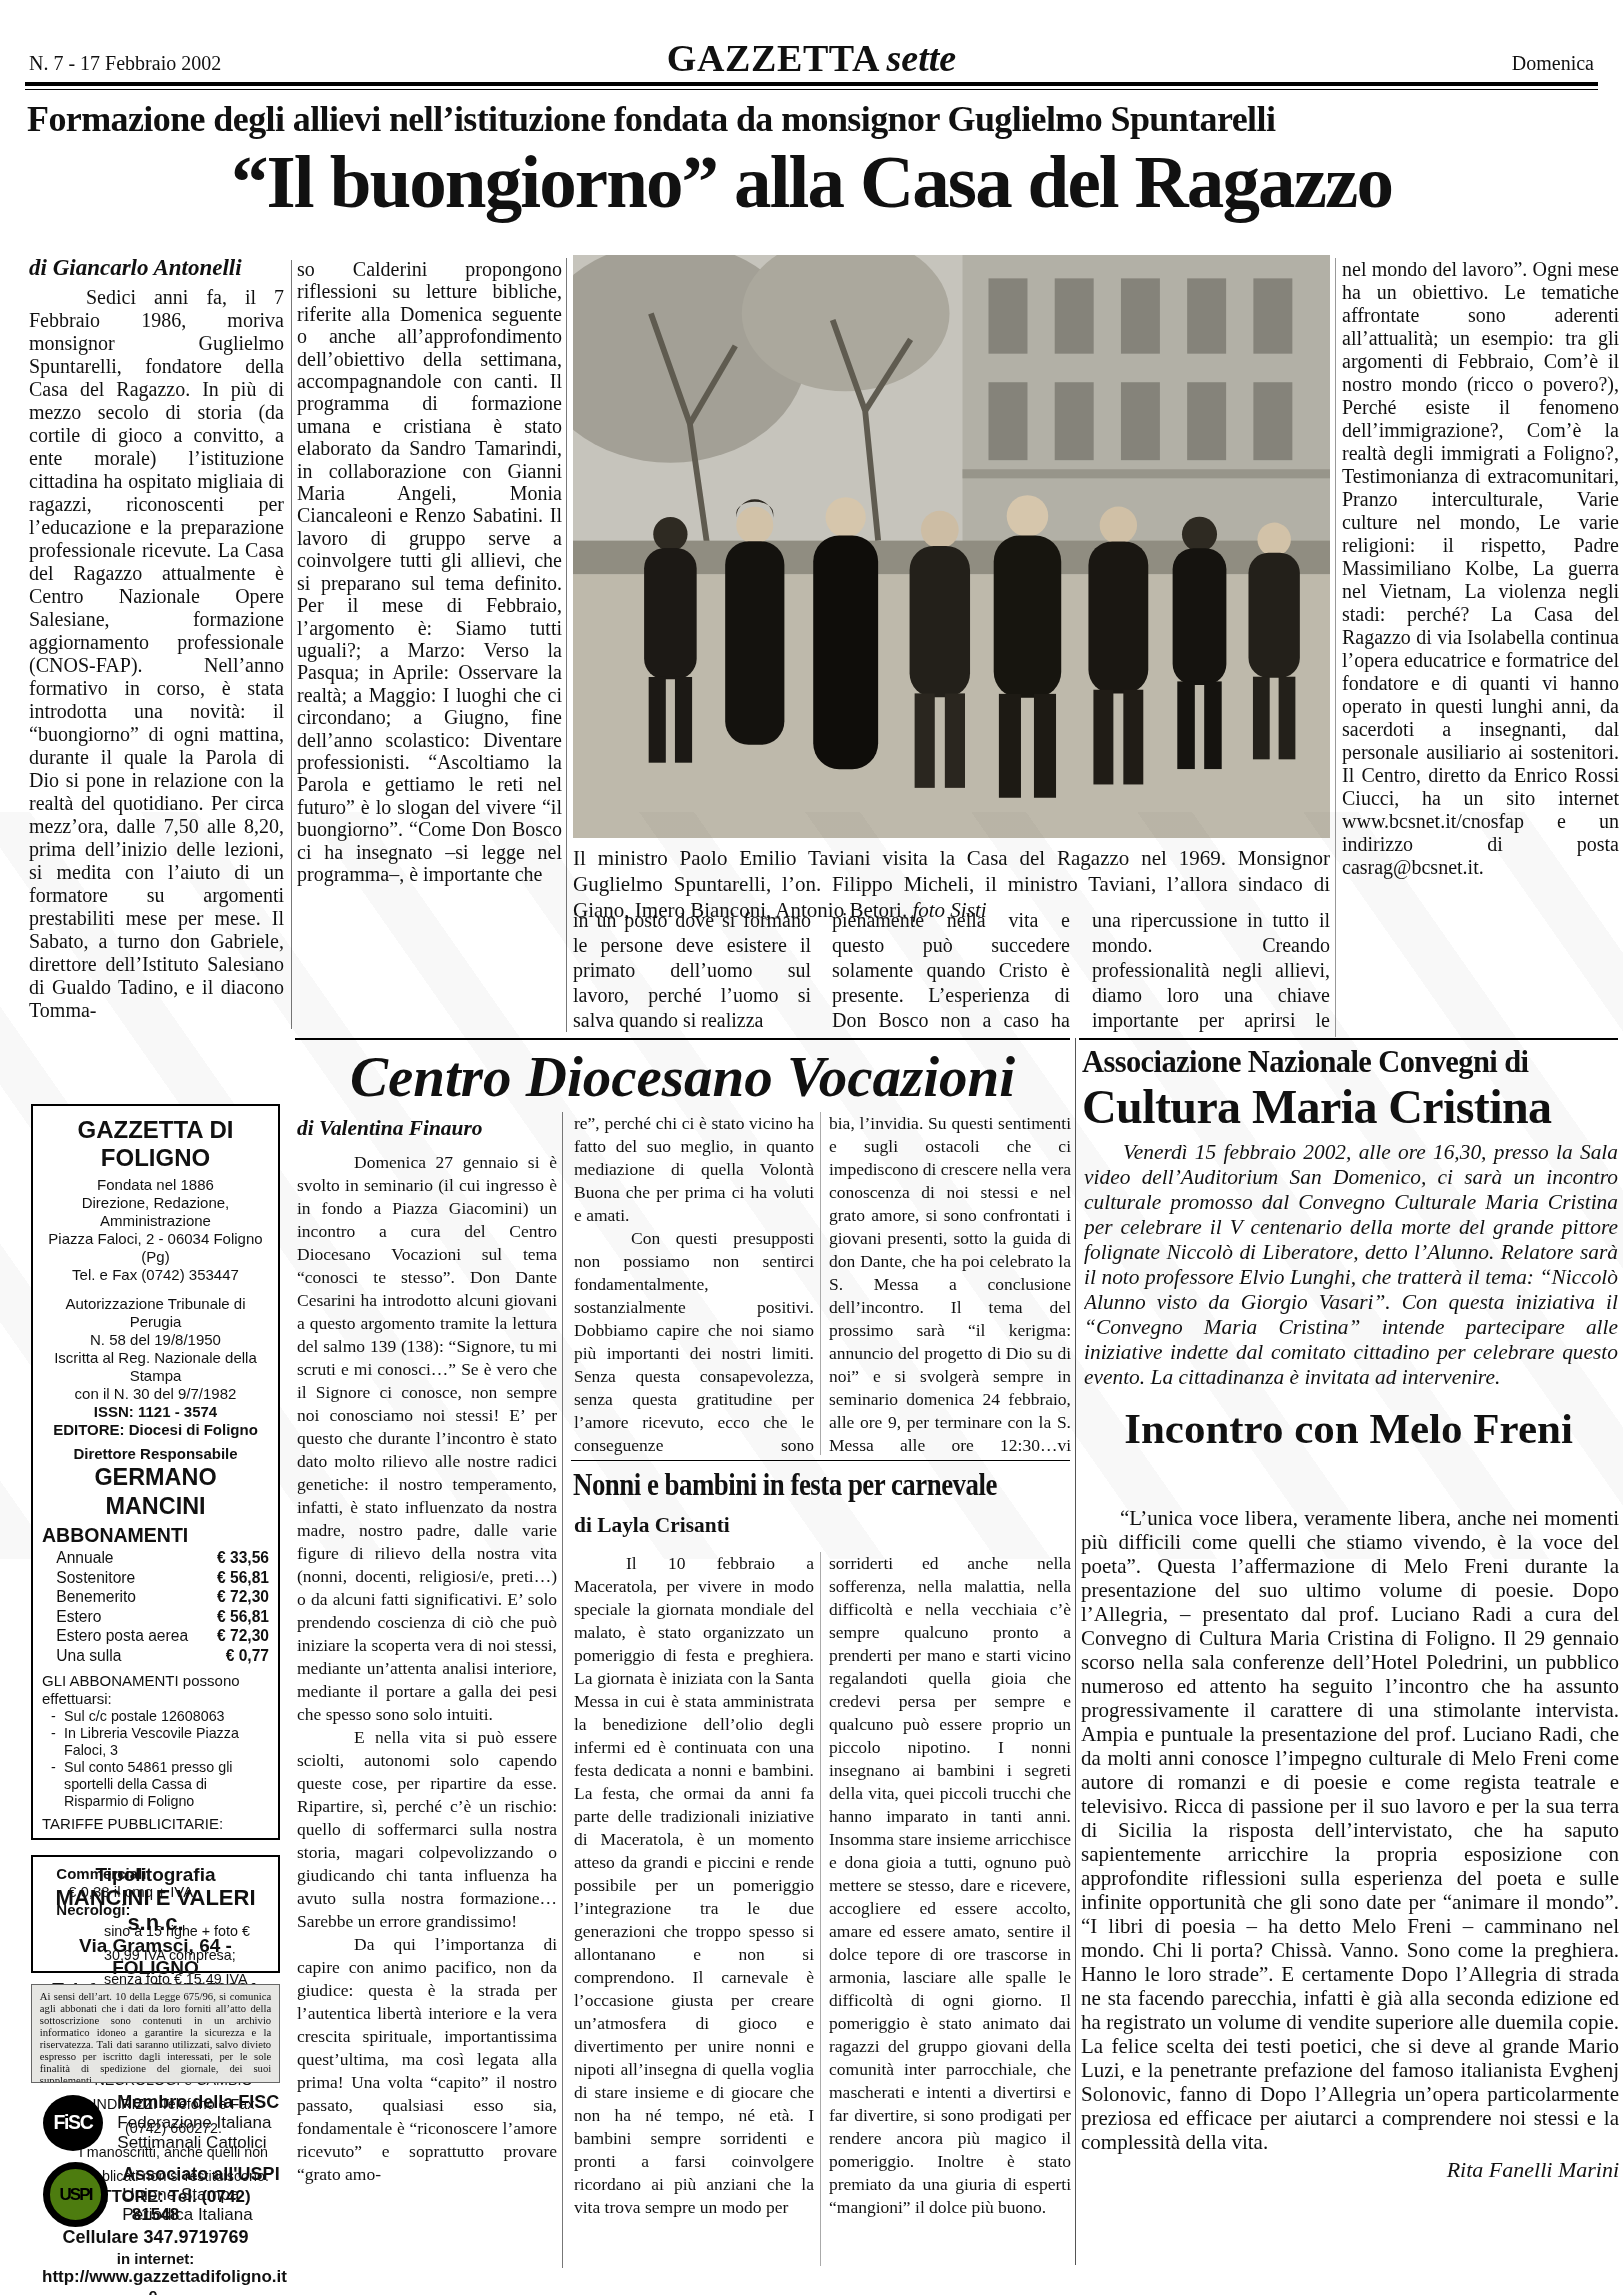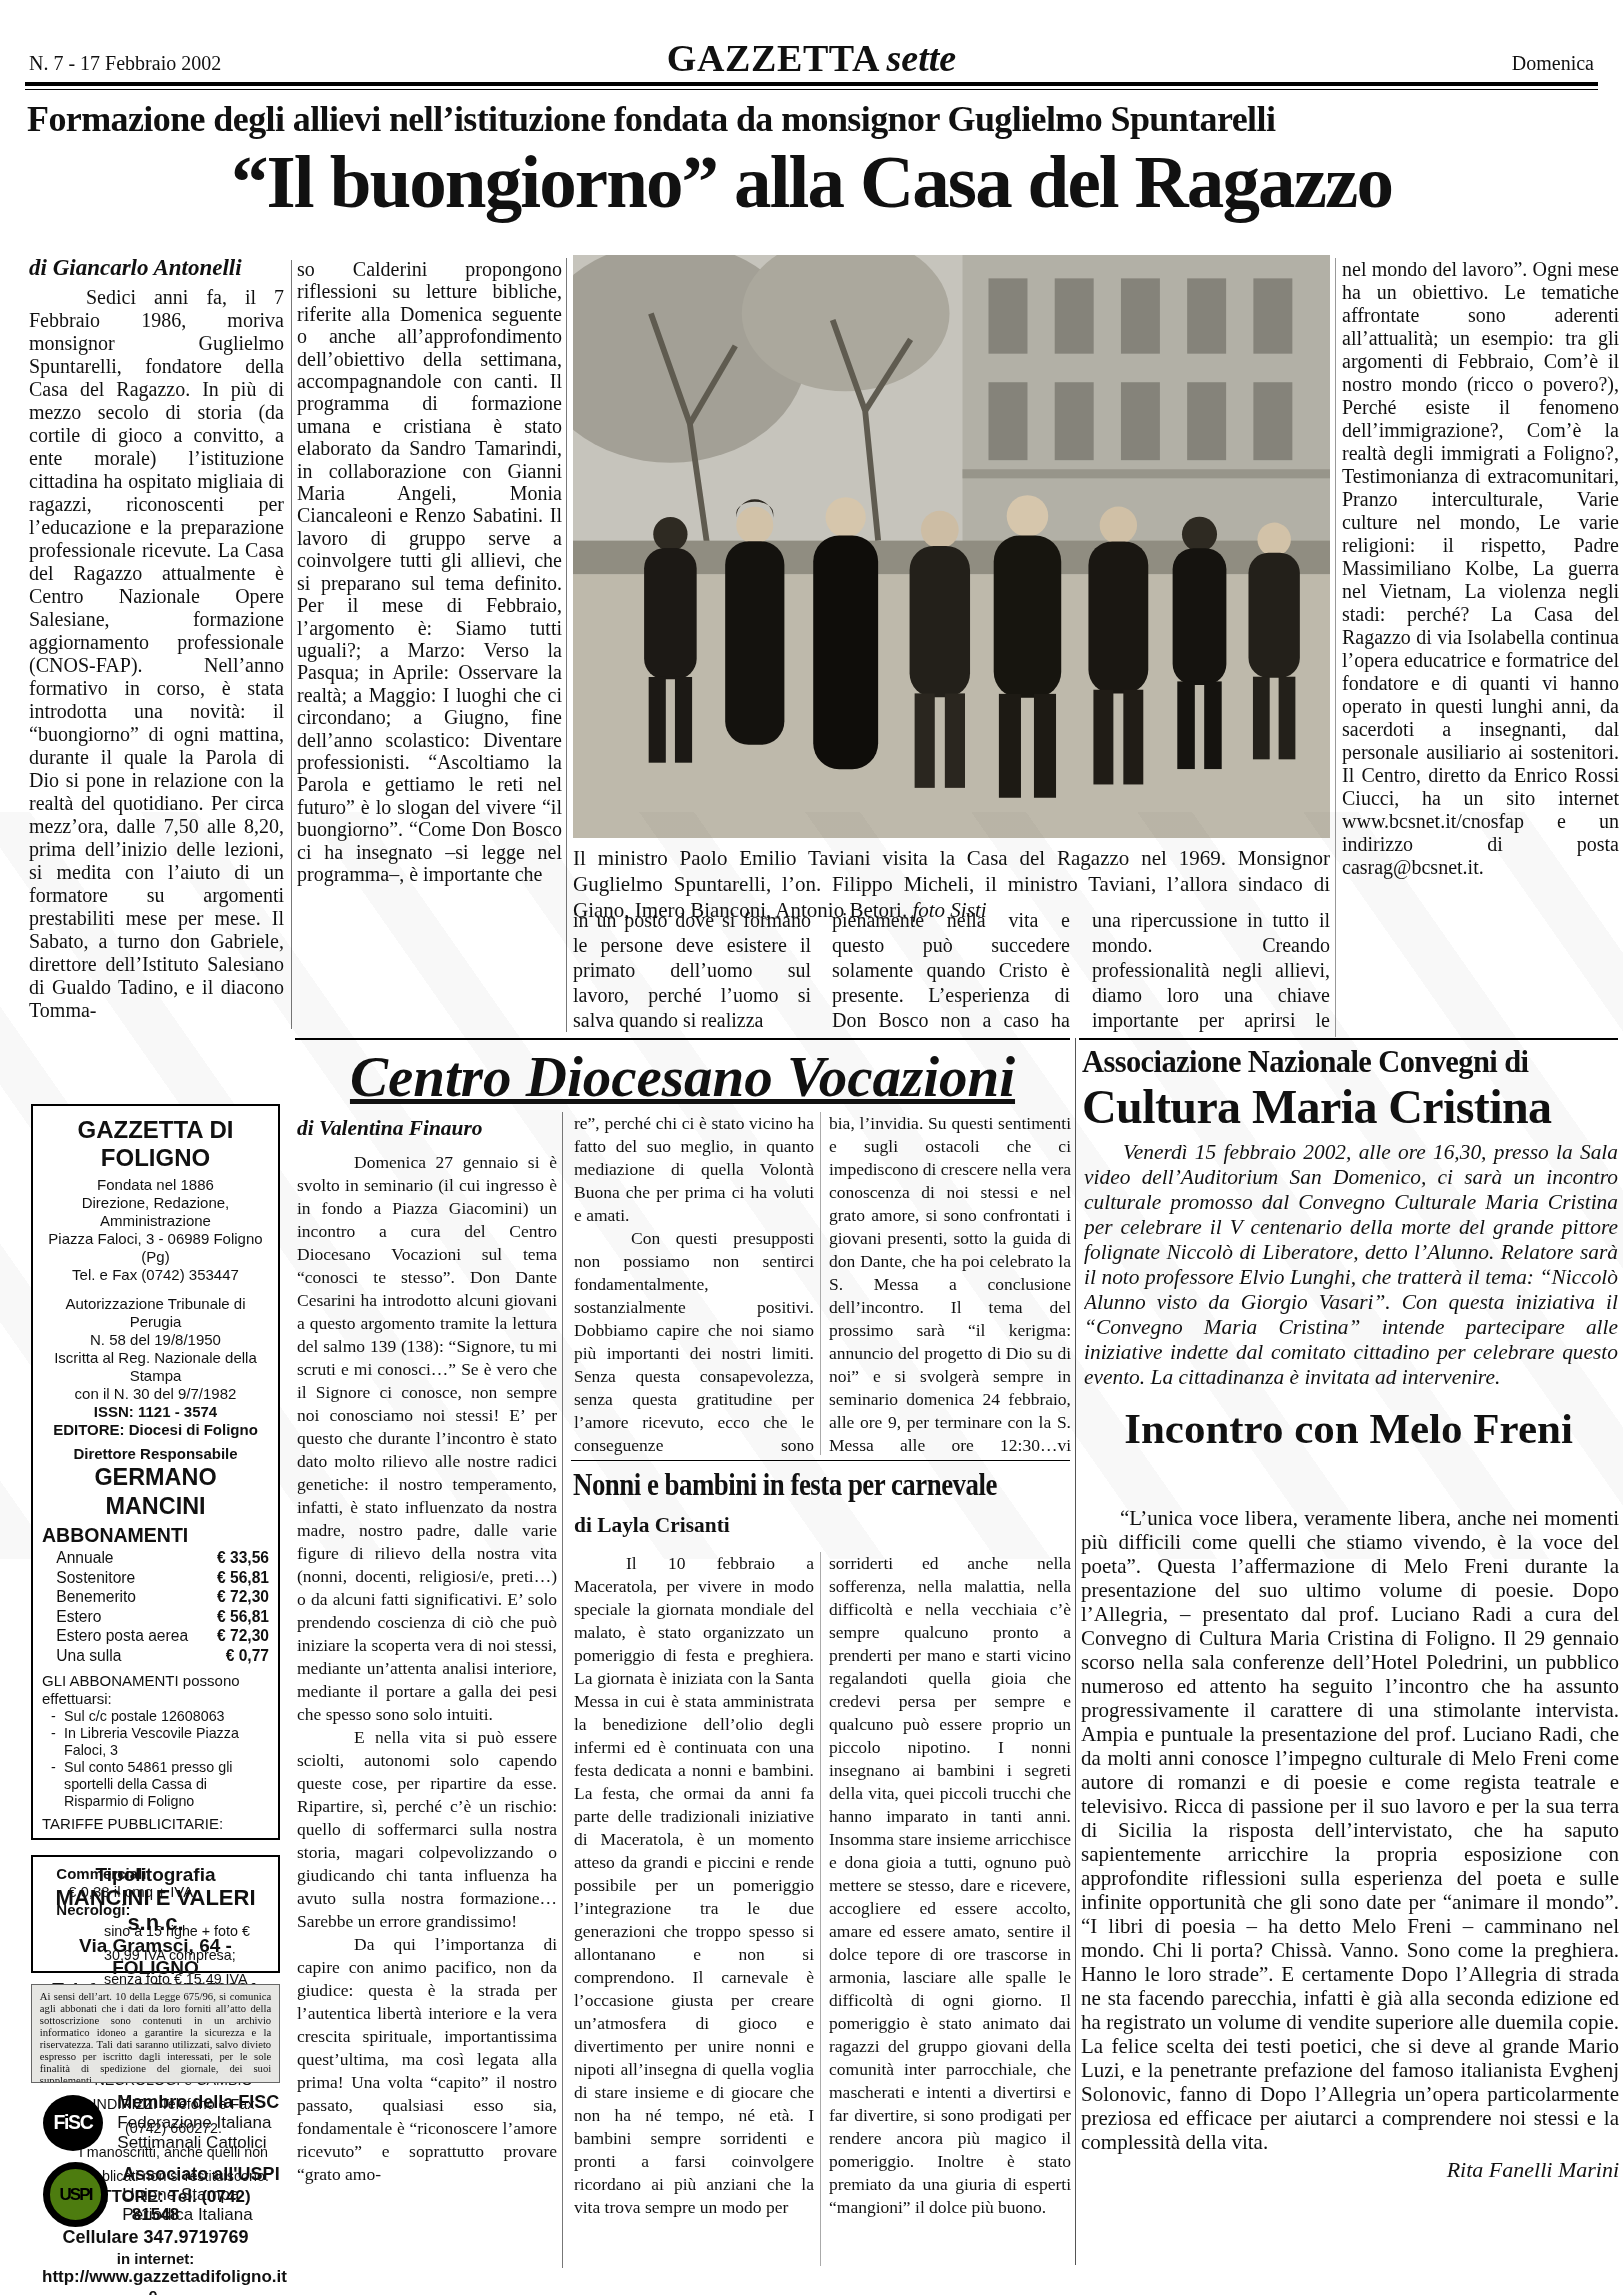--- a/index.html
+++ b/index.html
@@ -30,21 +30,21 @@
   .body-md{font-size:17.5px;line-height:23px;}
   .body-under{font-size:20px;line-height:25px;}
 
   .caption{font-size:21px;line-height:26px;}
   .caption .credit{font-style:italic;}
 
   .vrule{width:0;border-left:1.3px solid #777;}
   .hrule{height:0;border-top:2.6px solid #000;}
   .hrule-thin{height:0;border-top:1.9px solid #000;}
 
-  .cdv-headline{font-size:57px;font-weight:bold;font-style:italic;text-align:center;letter-spacing:0px;white-space:nowrap;text-decoration:underline;}
+  .cdv-headline{font-size:57px;font-weight:bold;font-style:italic;text-align:center;letter-spacing:0px;white-space:nowrap;}
   .nonni-headline{font-size:32px;font-weight:bold;white-space:nowrap;transform:scaleX(0.84);transform-origin:left;letter-spacing:-0.6px;}
   .byline-roman{font-weight:bold;font-size:21.4px;}
 
   .mc-kicker{font-size:30.5px;font-weight:bold;letter-spacing:-0.6px;white-space:nowrap;}
   .mc-headline{font-size:48px;font-weight:bold;letter-spacing:-0.6px;white-space:nowrap;}
   .mc-body{font-size:21.4px;line-height:25px;font-style:italic;}
   .mc-body p{text-indent:39px;}
 
   .mf-headline{font-size:43px;font-weight:bold;text-align:center;white-space:nowrap;}
   .mf-body{font-size:21px;line-height:24px;}
@@ -284,21 +284,21 @@
   <div class="abs mf-headline" style="left:1079px;top:1404px;width:539px;">Incontro con Melo Freni</div>
   <div class="abs col mf-body" style="left:1081px;top:1462px;width:538px;height:805px;">
     <p class="just">“L’unica voce libera, veramente libera, anche nei momenti più difficili come quelli che stiamo vivendo, è la voce del poeta”. Questa l’affermazione di Melo Freni durante la presentazione del suo ultimo volume di poesie. Dopo l’Allegria, – presentato dal prof. Luciano Radi a cura del Convegno di Cultura Maria Cristina di Foligno. Il 29 gennaio scorso nella sala conferenze dell’Hotel Poledrini, un pubblico numeroso ed attento ha seguito l’incontro che ha assunto progressivamente il carattere di una stimolante intervista. Ampia e puntuale la presentazione del prof. Luciano Radi, che da molti anni conosce l’impegno culturale di Melo Freni come autore di romanzi e di poesie e come regista teatrale e televisivo. Ricca di passione per il suo lavoro e per la sua terra di Sicilia la risposta dell’intervistato, che ha saputo sapientemente arricchire la propria esposizione con approfondite riflessioni sulla esperienza del poeta e sulle infinite opportunità che gli sono date per “animare il mondo”. “I libri di poesia – ha detto Melo Freni – camminano nel mondo. Chi li porta? Chissà. Vanno. Sono come la preghiera. Hanno le loro strade”. E certamente Dopo l’Allegria di strada ne sta facendo parecchia, infatti è già alla seconda edizione ed ha registrato un volume di vendite superiore alle duemila copie. La felice scelta dei testi poetici, che si deve al grande Mario Luzi, e la penetrante prefazione del famoso italianista Evghenj Solonovic, fanno di Dopo l’Allegria un’opera particolarmente preziosa ed efficace per aiutarci a comprendere noi stessi e la complessità della vita.</p>
     <div class="mf-sign">Rita Fanelli Marini</div>
   </div>
 
   <div class="abs side-box" style="left:31px;top:1104px;width:249px;height:736px;">
     <div class="sb-title">GAZZETTA DI FOLIGNO</div>
     <div class="sb-line">Fondata nel 1886</div>
     <div class="sb-line">Direzione, Redazione, Amministrazione</div>
-    <div class="sb-line">Piazza Faloci, 3 - 06989 Foligno (Pg)</div>
+    <div class="sb-line">Piazza Faloci, 2 - 06034 Foligno (Pg)</div>
     <div class="sb-line">Tel. e Fax (0742) 353447</div>
     <div class="sb-gap"></div>
     <div class="sb-line">Autorizzazione Tribunale di Perugia</div>
     <div class="sb-line">N. 58 del 19/8/1950</div>
     <div class="sb-line">Iscritta al Reg. Nazionale della Stampa</div>
     <div class="sb-line">con il N. 30 del 9/7/1982</div>
     <div class="sb-line sb-bold">ISSN: 1121 - 3574</div>
     <div class="sb-line sb-bold">EDITORE: Diocesi di Foligno</div>
     <div class="sb-gap" style="height:6.5px;"></div>
     <div class="sb-line sb-bold">Direttore Responsabile</div>

